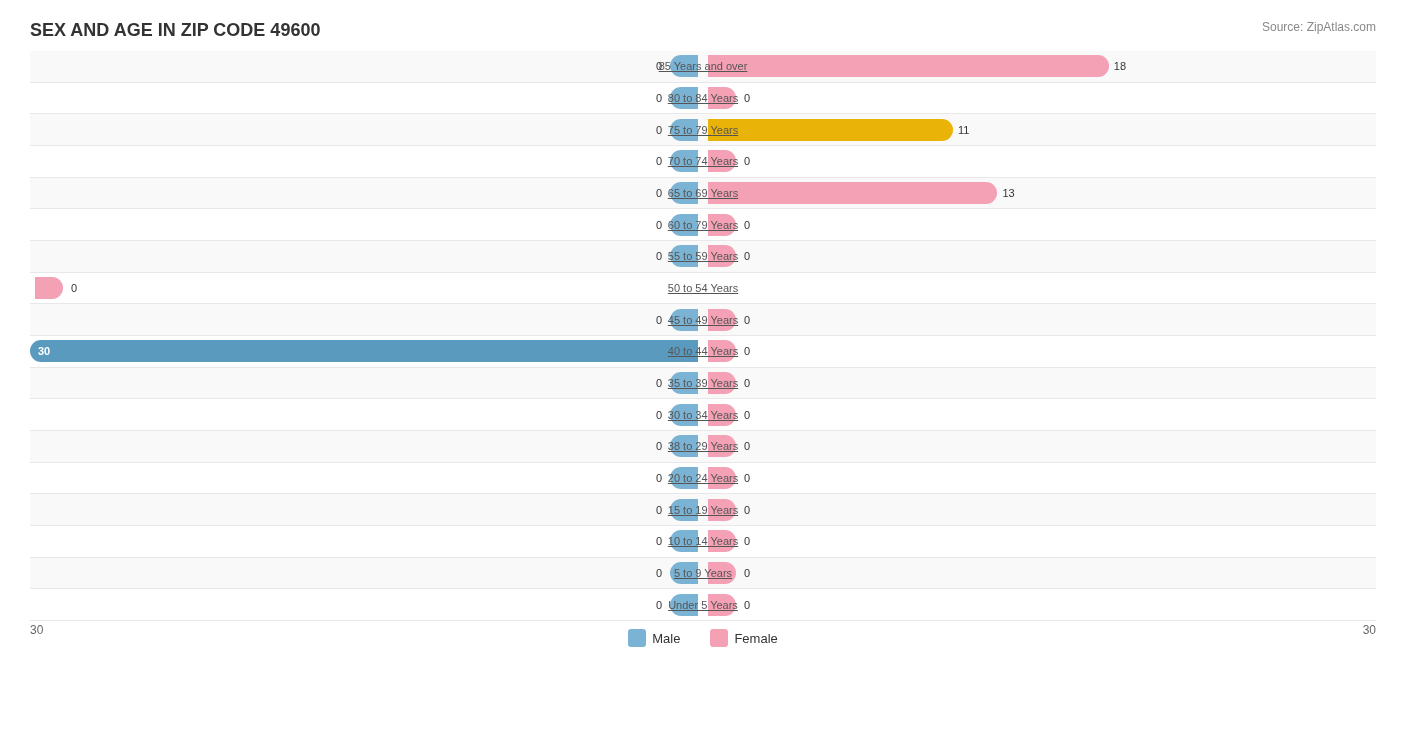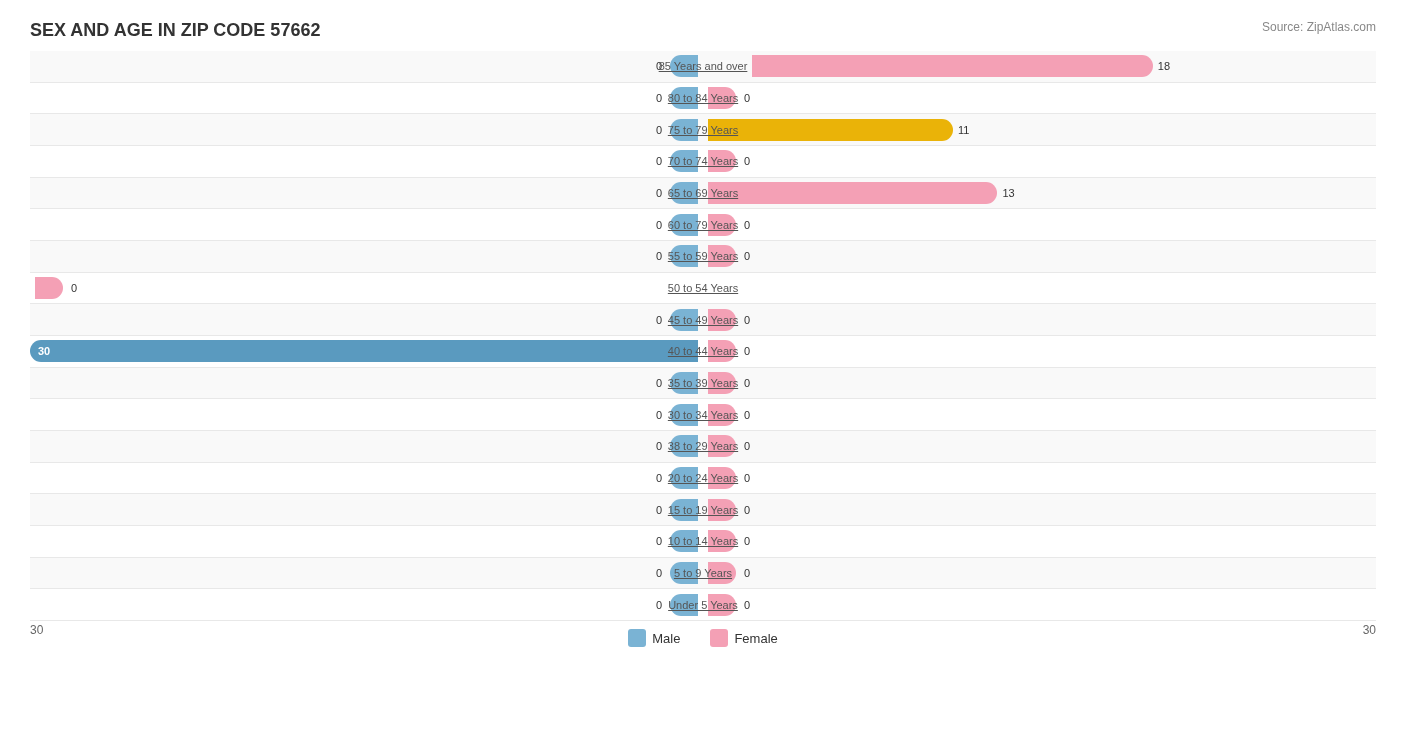--- a/index.html
+++ b/index.html
@@ -105,33 +105,33 @@
       justify-content: space-between;
       font-size: 12px;
       color: #666;
       margin-top: 2px;
     }
   </style>
 </head>
 <body>
 
 <div class="chart-container">
-  <div class="chart-title">SEX AND AGE IN ZIP CODE 57662</div>
+  <div class="chart-title">SEX AND AGE IN ZIP CODE 49600</div>
   <div class="source-label">Source: ZipAtlas.com</div>
 
   <div class="chart-area">
     <div class="rows-container" id="rows-container">
     <div class="row">
           <div class="left-side">
             <span style="font-size: 11px; color: rgb(51, 51, 51); margin-right: 8px;">0</span>
             <div style="width: 28px; height: 22px; background: rgb(122, 179, 212); border-radius: 11px 0px 0px 11px;"></div>
           </div>
           <div class="center-label">85 Years and over</div>
           <div class="right-side">
-            <div style="width: 60%; height: 22px; background: rgb(244, 160, 181); border-radius: 0px 11px 11px 0px; position: relative; display: flex; align-items: center; margin-left: 44px;">
+            <div style="width: 60%; height: 22px; background: rgb(244, 160, 181); border-radius: 0px 11px 11px 0px; position: relative; display: flex; align-items: center;">
               <span style="position: absolute; left: calc(100% + 5px); color: rgb(51, 51, 51); font-size: 11px; white-space: nowrap;">18</span>
             </div>
           </div>
         </div>
         <div class="row">
           <div class="left-side">
             <span style="font-size: 11px; color: rgb(51, 51, 51); margin-right: 8px;">0</span>
             <div style="width: 28px; height: 22px; background: rgb(122, 179, 212); border-radius: 11px 0px 0px 11px;"></div>
           </div>
           <div class="center-label">80 to 84 Years</div>

